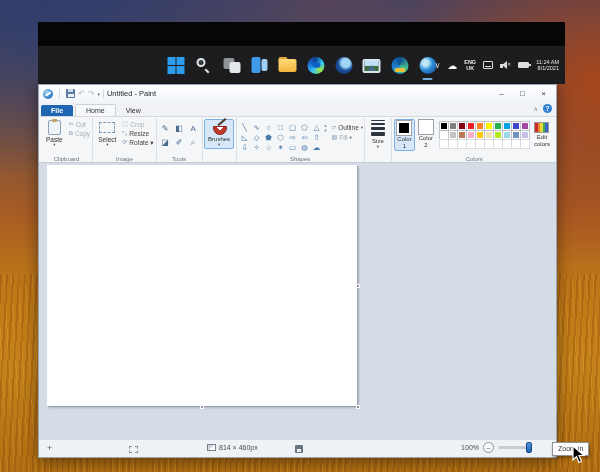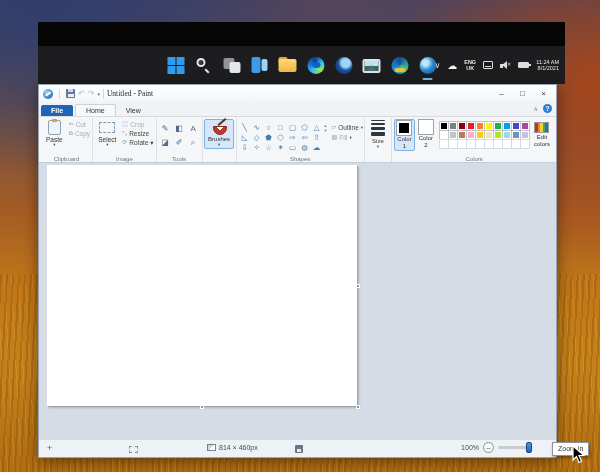--- a/index.html
+++ b/index.html
@@ -74,21 +74,21 @@
   .titlebar { height:17px; background:linear-gradient(180deg,#fdfeff,#f3f6fa); display:flex; align-items:center; padding:0 2px 0 4px; flex:0 0 auto; }
   .qat { display:flex; align-items:center; gap:3px; }
   .app-icon { width:10px; height:10px; border-radius:50%; background:radial-gradient(circle at 35% 30%, #9fd4f0, #2e7cc0 70%, #18548e); position:relative; }
   .app-icon::after { content:""; position:absolute; left:2px; top:4px; width:6px; height:1.5px; background:#fff; transform:rotate(-35deg); }
   .qat-save { width:9px; height:9px; background:#5b7ba3; border-radius:1px; position:relative; }
   .qat-save::before { content:""; position:absolute; left:2px; top:0; width:5px; height:3px; background:#cfdce8; }
   .qat-save::after { content:""; position:absolute; left:1.5px; bottom:1px; width:6px; height:3.5px; background:#e8eef4; }
   .qat-glyph { font-size:8px; color:#b7bec6; line-height:9px; }
   .qat-dd { font-size:5px; color:#6a7684; }
   .tb-sep { width:1px; height:10px; background:#d4d9df; margin:0 3px; }
-  .title-text { font-size:7.5px; color:#1f2328;font-family:Liberation Serif, serif; }
+  .title-text { font-size:7.5px; color:#1f2328; }
   .win-controls { margin-left:auto; display:flex; align-items:center; }
   .win-btn { width:21px; height:15px; display:flex; align-items:center; justify-content:center; font-size:8px; color:#2f3338; }
 
   .tabrow { height:15px; background:#f0f2f5; display:flex; align-items:flex-end; padding-left:2px; position:relative; flex:0 0 auto; border-bottom:1px solid #d6dae0; }
   .tab { font-size:7px; padding:2px 10px 2.5px; color:#333; }
   .tab-file { background:#1f66b2; color:#fff; font-weight:bold; border-radius:2px 2px 0 0; margin-right:2px; }
   .tab-active { background:#f7f8fa; border:1px solid #cdd2d9; border-bottom:none; border-radius:2px 2px 0 0; }
   .tabrow-right { position:absolute; right:4px; top:2px; display:flex; gap:5px; align-items:center; }
   .collapse-glyph { font-size:6px; color:#7a828c; }
   .help-btn { width:9px; height:9px; border-radius:50%; background:#2f7fd0; color:#fff; font-size:6.5px; font-weight:bold; display:flex; align-items:center; justify-content:center; }

